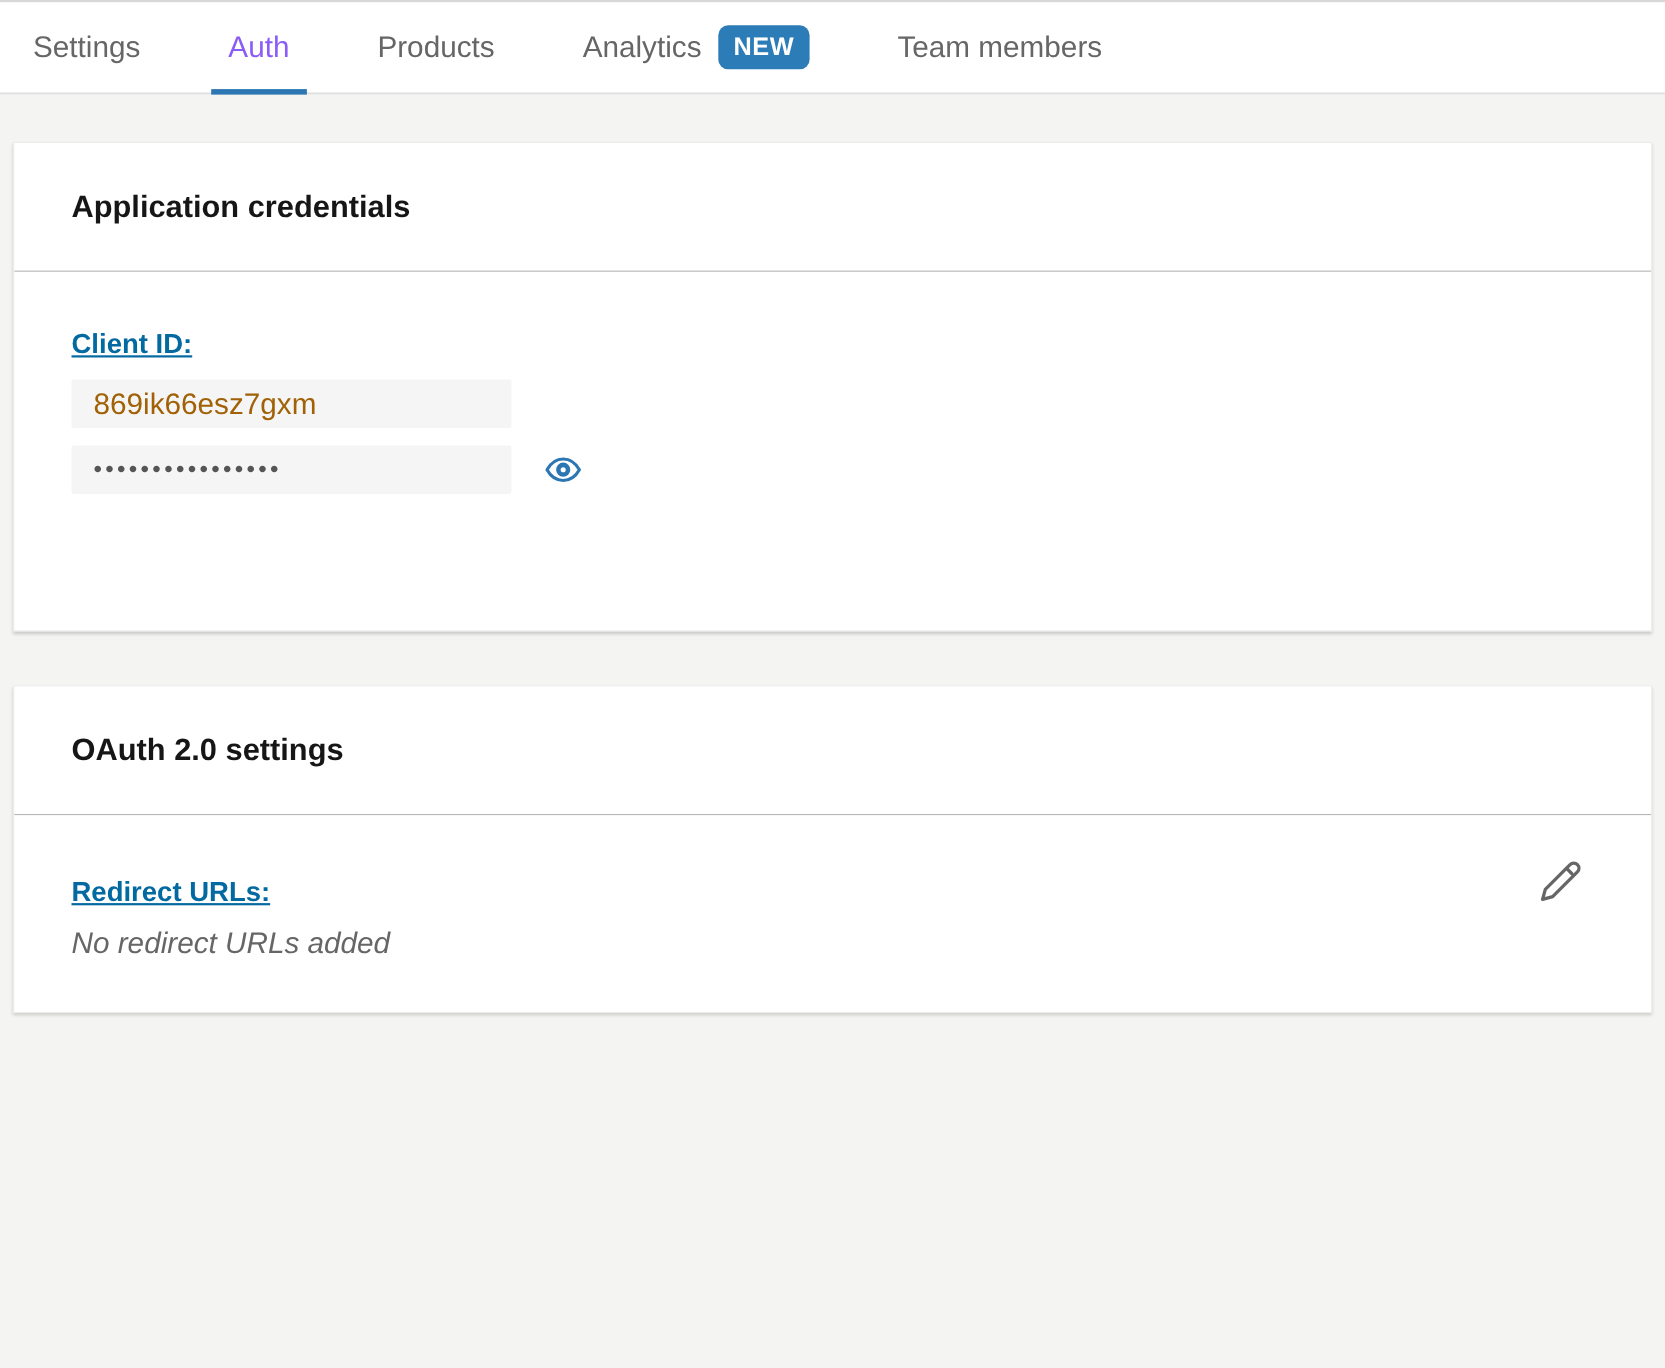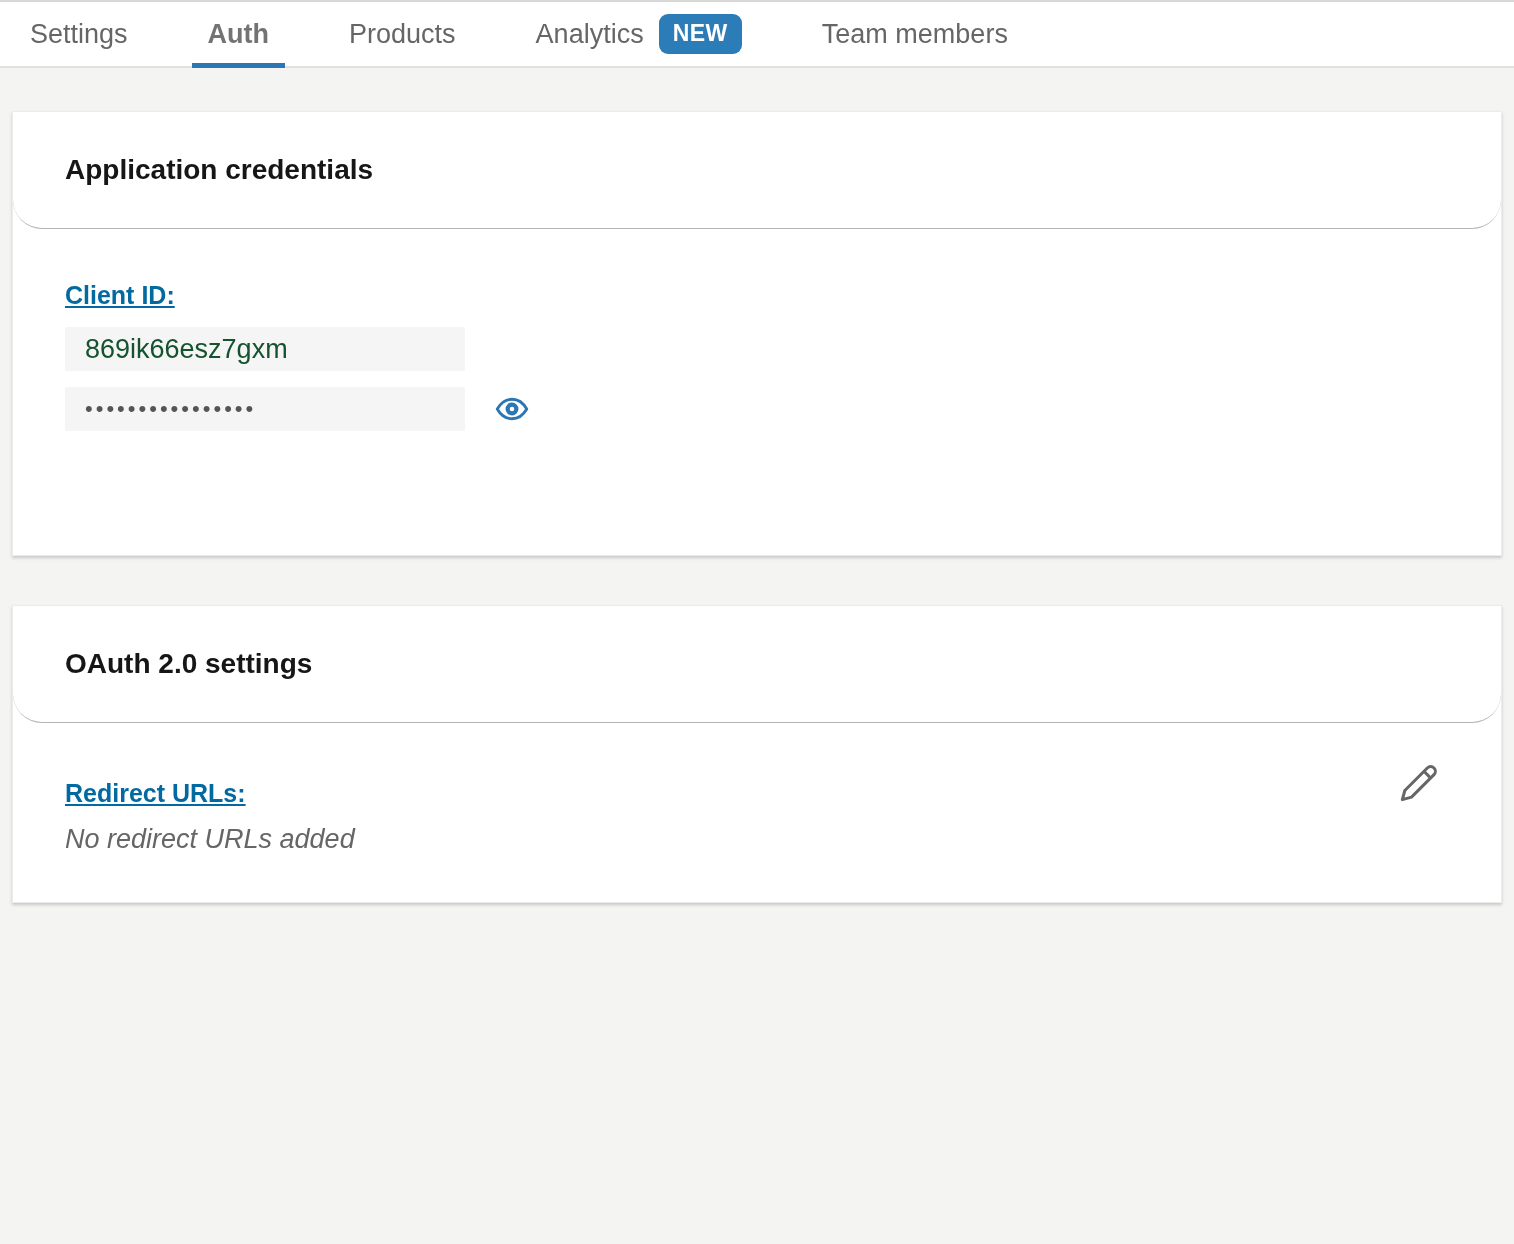--- a/index.html
+++ b/index.html
@@ -11,37 +11,37 @@
     width: 1514px;
     height: 1244px;
     overflow: hidden;
   }
 
   
   .tabbar {
     background: #ffffff;
     border-top: 2px solid #d8d8d8;
     border-bottom: 2px solid #e1e1e1;
-    height: 68px;
+    height: 86px;
     display: flex;
     align-items: stretch;
     padding-left: 14px;
     column-gap: 48px;
   }
   .tab {
     display: flex;
     align-items: center;
     padding: 0 16px;
     font-size: 27px;
     color: #666666;
     position: relative;
     cursor: pointer;
     white-space: nowrap;
   }
-  .tab.active { color: #737373; font-weight: bold; }
+  .tab.active { color: #8b5cf6; }
   .tab.active::after {
     content: "";
     position: absolute;
     left: 0; right: 0; bottom: -2px;
     height: 5px;
     background: #2b76b3;
   }
   .badge {
     display: inline-block;
     margin-left: 15px;
@@ -65,21 +65,20 @@
   .card-1 { margin-top: 43px; height: 445px; }
   .card-2 { margin-top: 51px; height: 260px; }
   .card-3 { margin-top: 49px; height: 298px; }
 
   .card-header {
     height: 117px;
     display: flex;
     align-items: center;
     padding: 0 52px;
     border-bottom: 1px solid #b5b5b5;
-    border-radius: 29px;
   }
   .card-title {
     font-size: 28px;
     font-weight: bold;
     color: #161616;
   }
   .card-body { padding: 50px 52px 0 52px; }
 
   .field-label {
     font-size: 25px;
@@ -91,21 +90,21 @@
   .text-input {
     margin-top: 16px;
     width: 400px;
     height: 44px;
     background: #f5f5f5;
     border: none;
     border-radius: 2px;
     padding-left: 20px;
     font-family: "Liberation Sans", "DejaVu Sans", sans-serif;
     font-size: 27px;
-    color: #14532d;
+    color: #a16207;
     display: block;
   }
   .secret-input {
     font-size: 22px;
     letter-spacing: 3px;
     color: #555555;
   }
   .label-gap { margin-top: 32px; }
   .secret-row {
     margin-top: 16px;

